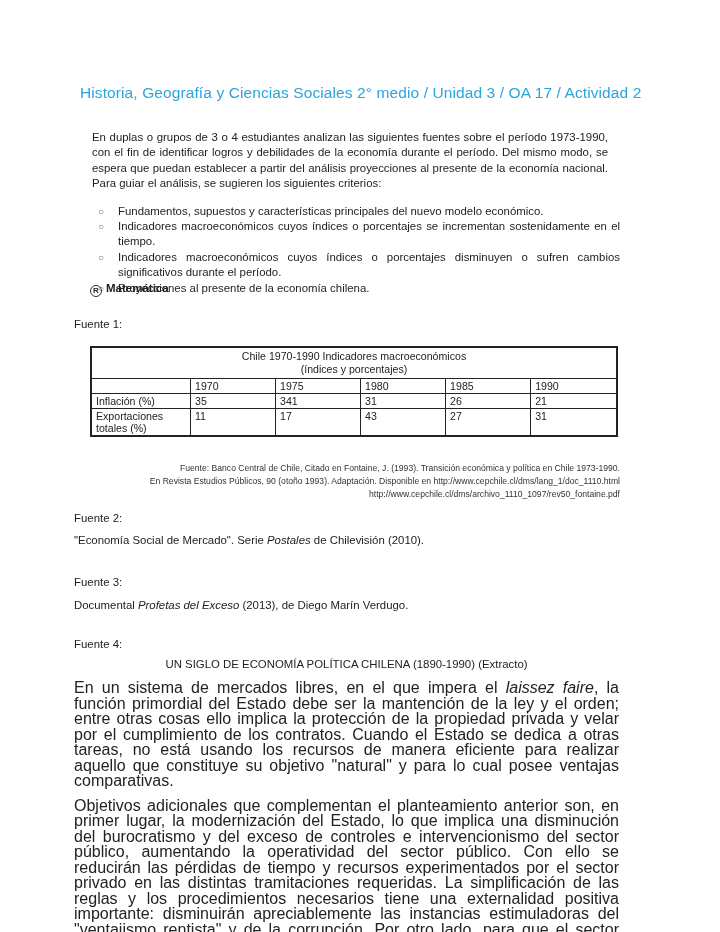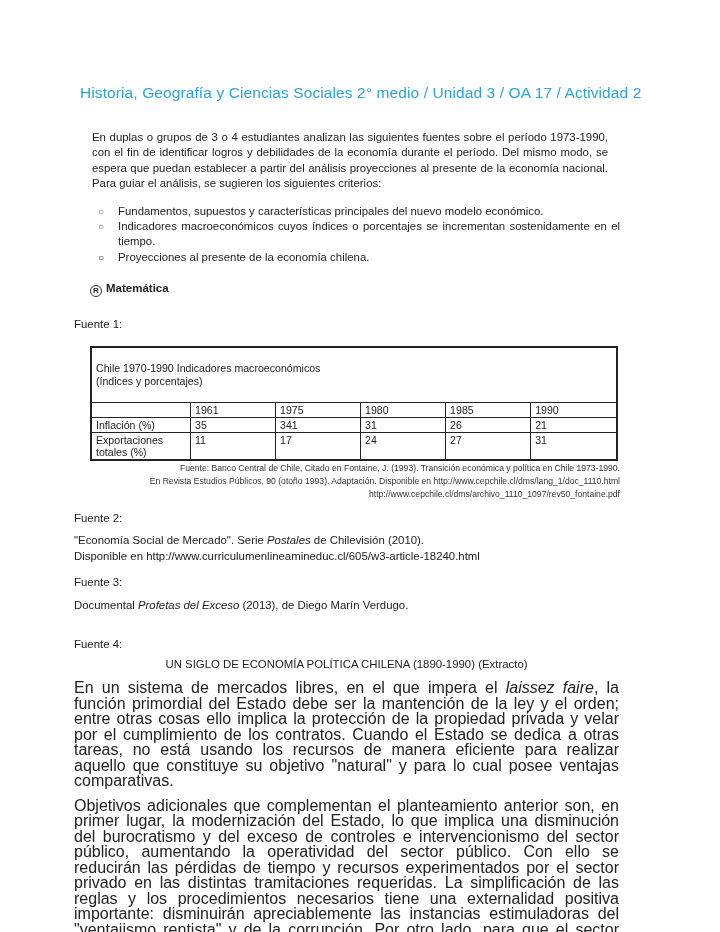--- a/index.html
+++ b/index.html
@@ -10,97 +10,96 @@
   .intro { position: absolute; top: 118px; left: 0; width: 540px; font-size: 11.4px; line-height: 15.4px; text-align: justify; }
   .intro p { margin: 12px; }
   .criteria { list-style: none; margin: 0; padding: 0; }
   .criteria li { position: relative; padding-left: 38px; text-align: justify; }
   .criteria li .bullet { position: absolute; left: 18px; top: 0; color: #777; font-size: 10px; }
   .subject { position: absolute; top: 282px; left: 10px; font-size: 11.5px; font-weight: bold; }
   .subject .sicon { display: inline-block; width: 10px; height: 10px; border: 1.5px solid #333; border-radius: 50%; font-size: 8px; line-height: 10px; text-align: center; margin-right: 4px; vertical-align: -1px; }
   .label { position: absolute; left: -6px; font-size: 11.4px; }
   table.data { position: absolute; top: 346px; left: 10px; width: 528px; border-collapse: collapse; font-size: 10.6px; border: 2px solid #222; }
   table.data td, table.data th { border: 1px solid #222; padding: 1px 4px; vertical-align: top; text-align: left; font-weight: normal; }
-  table.data .cap { line-height: 13px; padding: 14px 4px; }
+  table.data .cap { text-align: center; line-height: 13px; padding: 2px 4px; }
   table.data td.rowh { width: 90px; }
   .cite { position: absolute; top: 462px; left: -10px; width: 550px; font-size: 8.6px; line-height: 13px; text-align: right; color: #333; }
   .src { position: absolute; left: -6px; font-size: 11.4px; line-height: 15.5px; width: 545px; }
   .center { text-align: center; }
   .body4 { position: absolute; left: -6px; width: 545px; font-size: 16px; line-height: 15.5px; text-align: justify; }
   .body4 p { margin: 0 0 9px 0; }
   i { font-style: italic; margin-top: 32px; }
 </style>
 </head>
 <body>
 
 <div class="page">
 
   <div class="title">Historia, Geografía y Ciencias Sociales 2° medio / Unidad 3 / OA 17 / Actividad 2</div>
 
   <div class="intro">
     <p>En duplas o grupos de 3 o 4 estudiantes analizan las siguientes fuentes sobre el período 1973-1990, con el fin de identificar logros y debilidades de la economía durante el período. Del mismo modo, se espera que puedan establecer a partir del análisis proyecciones al presente de la economía nacional. Para guiar el análisis, se sugieren los siguientes criterios:</p>
     <ul class="criteria">
       <li><span class="bullet">○</span><span>Fundamentos, supuestos y características principales del nuevo modelo económico.</span></li>
       <li><span class="bullet">○</span><span>Indicadores macroeconómicos cuyos índices o porcentajes se incrementan sostenidamente en el tiempo.</span></li>
-      <li><span class="bullet">○</span></li>
+      <li><span class="bullet">○</span><span>Indicadores macroeconómicos cuyos índices o porcentajes disminuyen o sufren cambios significativos durante el período.</span></li>
       <li><span class="bullet">○</span><span>Proyecciones al presente de la economía chilena.</span></li>
     </ul>
   </div>
 
   <div class="subject">
     <span class="sicon">R</span><span>Matemática</span>
   </div>
 
   <div class="label" style="top:318px">Fuente 1:</div>
 
   <table class="data">
     <tbody>
         <tr>
       <td class="cap" colspan="6">
         <div>Chile 1970-1990 Indicadores macroeconómicos</div>
         <div>(índices y porcentajes)</div>
       </td>
     </tr>
     <tr>
       <td class="rowh"></td>
-      <td>1961</td>
+      <td>1970</td>
       <td>1975</td>
       <td>1980</td>
       <td>1985</td>
       <td>1990</td>
     </tr>
     <tr>
       <td class="rowh">Inflación (%)</td>
       <td>35</td>
       <td>341</td>
       <td>31</td>
       <td>26</td>
       <td>21</td>
     </tr>
     <tr>
       <td class="rowh">Exportaciones totales (%)</td>
       <td>11</td>
       <td>17</td>
-      <td>24</td>
+      <td>43</td>
       <td>27</td>
       <td>31</td>
     </tr>
   </tbody>
     </table>
 
   <div class="cite">
     <div>Fuente: Banco Central de Chile, Citado en Fontaine, J. (1993). Transición económica y política en Chile 1973-1990.</div>
     <div>En Revista Estudios Públicos, 90 (otoño 1993). Adaptación. Disponible en http://www.cepchile.cl/dms/lang_1/doc_1110.html</div>
     <div>http://www.cepchile.cl/dms/archivo_1110_1097/rev50_fontaine.pdf</div>
   </div>
 
   <div class="label" style="top:512px">Fuente 2:</div>
   <div class="src" style="top:533px">
     <div><span>"Economía Social de Mercado". Serie </span><i>Postales</i><span> de Chilevisión (2010).</span></div>
-    <div>Disponible en http://www.curriculumenlineamineduc.cl/605/w3-article-18240.html</div>
   </div>
 
   <div class="label" style="top:576px">Fuente 3:</div>
   <div class="src" style="top:598px">
     <span>Documental </span><i>Profetas del Exceso</i><span> (2013), de Diego Marín Verdugo.</span>
   </div>
 
   <div class="label" style="top:638px">Fuente 4:</div>
   <div class="src center" style="top:657px">UN SIGLO DE ECONOMÍA POLÍTICA CHILENA (1890-1990) (Extracto)</div>
 

